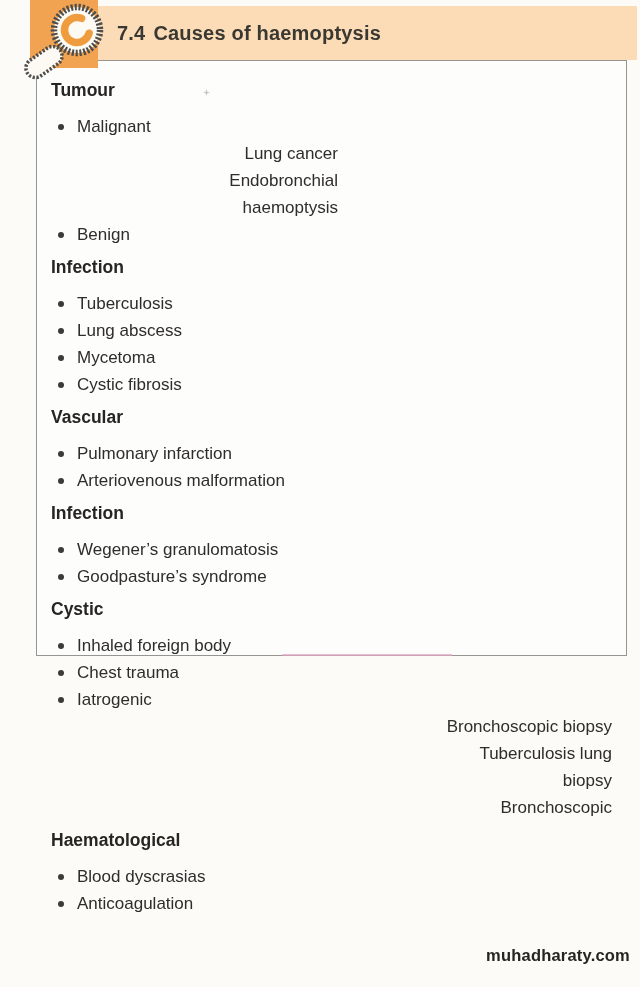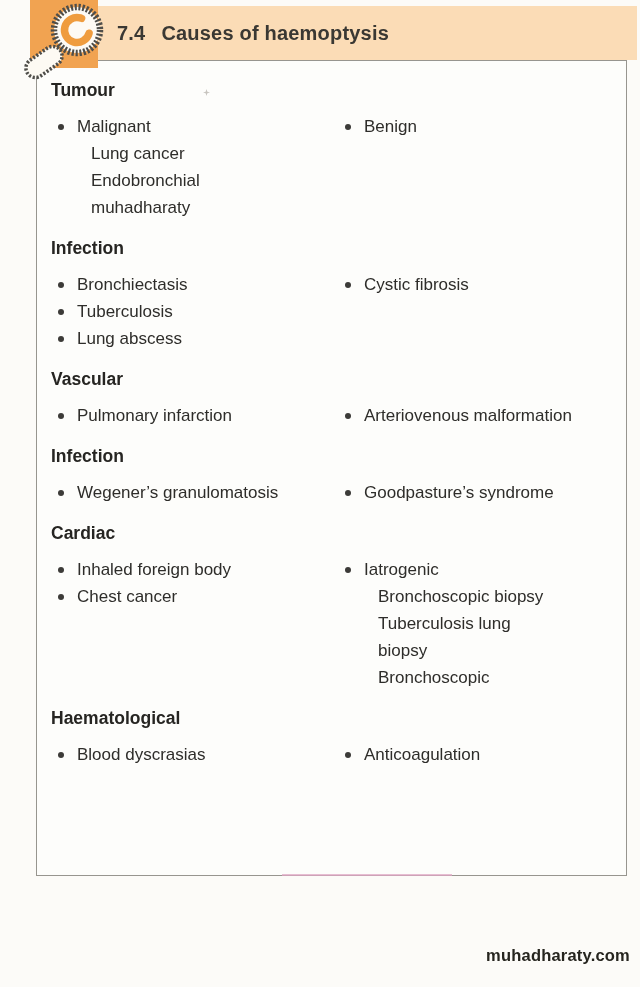--- a/index.html
+++ b/index.html
@@ -14,49 +14,49 @@
   *{box-sizing:border-box;}
 
   
   .band{
     position:absolute;left:95px;right:3px;top:6px;height:54px;
     background:#fbdcb6;
     display:flex;align-items:center;
     z-index:1;
   }
   .band .title-wrap{padding-left:22px;font-weight:bold;font-size:20px;color:#3a3833;letter-spacing:.2px;}
-  .band .sec-num{margin-right:16px;}
+  .band .sec-num{margin-right:8px;}
   .icon-square{
     position:absolute;left:30px;top:0;width:68px;height:68px;
     background:#f1a351;z-index:2;
   }
   .magnifier{position:absolute;left:14px;top:-4px;z-index:3;}
 
   
   .box{
-    position:absolute;left:36px;top:60px;width:591px;height:816px;
+    position:absolute;left:36px;top:60px;width:591px;height:596px;
     border:1px solid #97958f;
     background:#fdfdfb;
     padding:18px 14px 0 14px;
     z-index:0;
   }
-  .section{margin-top:16px;}
+  .section{margin-top:8px;}
   .section:first-child{margin-top:0;}
   .sec-heading{font-weight:bold;font-size:17.5px;line-height:22px;color:#262522;}
-  .cols{display:flex;margin-top:12px;}
+  .cols{display:flex;margin-top:12px;flex-direction:column;}
   .col-left{width:287px;flex:none;}
   .col-right{flex:1;}
   .item{display:flex;line-height:27px;font-size:17px;padding-left:4px;}
   .bullet-cell{width:22px;flex:none;position:relative;}
   .bullet-dot{
     position:absolute;left:3px;top:10.5px;width:6px;height:6px;border-radius:50%;
     background:#3c3b38;
   }
   .item-label{flex:1;}
-  .subline{line-height:27px;font-size:17px;padding-left:40px;}
+  .subline{line-height:27px;font-size:17px;padding-left:40px;text-align:right;}
 
   
   .speck{
     position:absolute;left:203px;top:89px;width:7px;height:7px;z-index:4;
     background:#b5b2ab;opacity:.75;
     clip-path:polygon(50% 0,62% 38%,100% 50%,62% 62%,50% 100%,38% 62%,0 50%,38% 38%);
   }
   .pink-line{
     position:absolute;left:245px;bottom:-1px;width:170px;height:2px;
     background:#dfa7c4;opacity:.75;
@@ -93,60 +93,60 @@
         <div class="cols">
           <div class="col-left">
             <div class="item">
               <span class="bullet-cell">
                 <span class="bullet-dot"></span>
               </span>
               <span class="item-label">Malignant</span>
             </div>
             <div class="subline">Lung cancer</div>
             <div class="subline">Endobronchial</div>
-            <div class="subline">muhadharaty</div>
+            <div class="subline">haemoptysis</div>
           </div>
           <div class="col-right">
             <div class="item">
               <span class="bullet-cell">
                 <span class="bullet-dot"></span>
               </span>
               <span class="item-label">Benign</span>
             </div>
           </div>
         </div>
       </div>
       <div class="section">
         <div class="sec-heading">Infection</div>
         <div class="cols">
           <div class="col-left">
             <div class="item">
               <span class="bullet-cell">
                 <span class="bullet-dot"></span>
               </span>
-              <span class="item-label">Bronchiectasis</span>
-            </div>
-            <div class="item">
-              <span class="bullet-cell">
-                <span class="bullet-dot"></span>
-              </span>
               <span class="item-label">Tuberculosis</span>
             </div>
             <div class="item">
               <span class="bullet-cell">
                 <span class="bullet-dot"></span>
               </span>
               <span class="item-label">Lung abscess</span>
             </div>
           </div>
           <div class="col-right">
             <div class="item">
               <span class="bullet-cell">
                 <span class="bullet-dot"></span>
               </span>
+              <span class="item-label">Mycetoma</span>
+            </div>
+            <div class="item">
+              <span class="bullet-cell">
+                <span class="bullet-dot"></span>
+              </span>
               <span class="item-label">Cystic fibrosis</span>
             </div>
           </div>
         </div>
       </div>
       <div class="section">
         <div class="sec-heading">Vascular</div>
         <div class="cols">
           <div class="col-left">
             <div class="item">
@@ -181,34 +181,34 @@
             <div class="item">
               <span class="bullet-cell">
                 <span class="bullet-dot"></span>
               </span>
               <span class="item-label">Goodpasture’s syndrome</span>
             </div>
           </div>
         </div>
       </div>
       <div class="section">
-        <div class="sec-heading">Cardiac</div>
+        <div class="sec-heading">Cystic</div>
         <div class="cols">
           <div class="col-left">
             <div class="item">
               <span class="bullet-cell">
                 <span class="bullet-dot"></span>
               </span>
               <span class="item-label">Inhaled foreign body</span>
             </div>
             <div class="item">
               <span class="bullet-cell">
                 <span class="bullet-dot"></span>
               </span>
-              <span class="item-label">Chest cancer</span>
+              <span class="item-label">Chest trauma</span>
             </div>
           </div>
           <div class="col-right">
             <div class="item">
               <span class="bullet-cell">
                 <span class="bullet-dot"></span>
               </span>
               <span class="item-label">Iatrogenic</span>
             </div>
             <div class="subline">Bronchoscopic biopsy</div>

